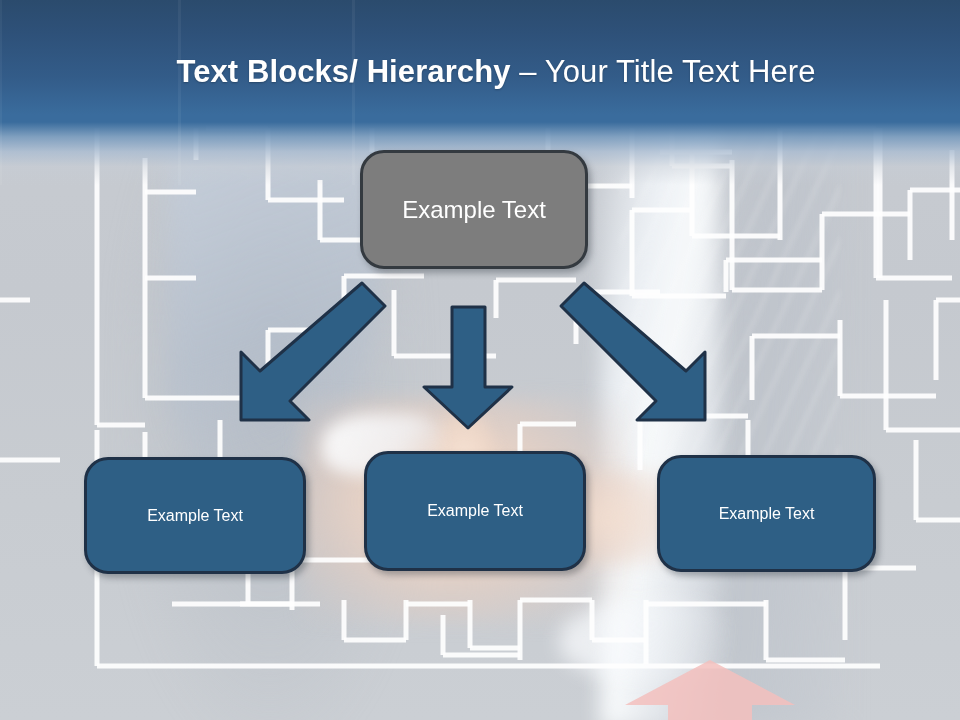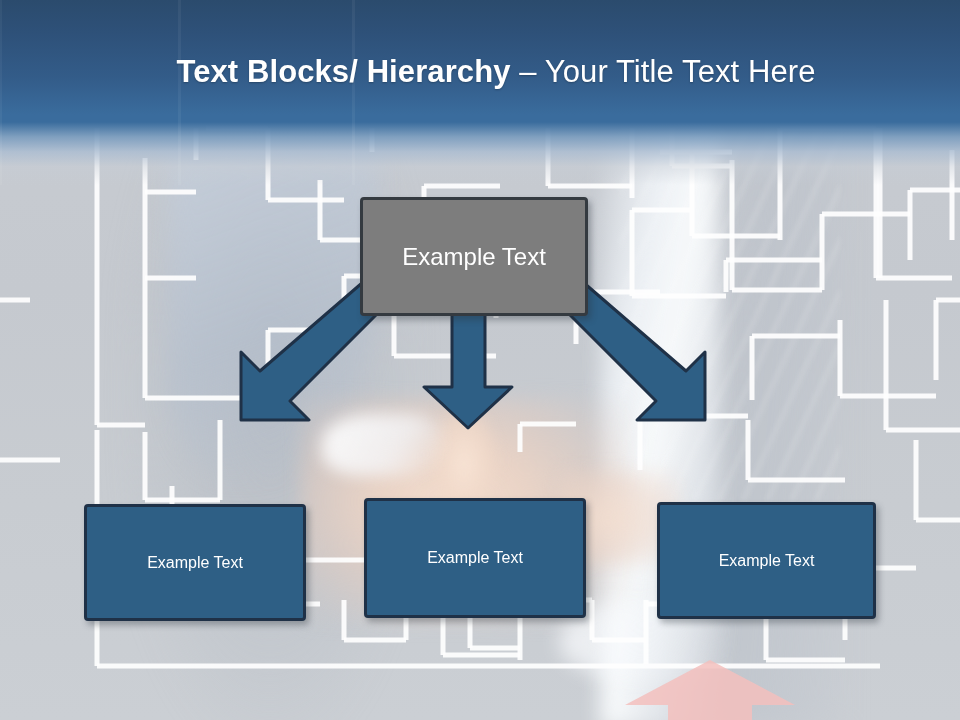--- a/index.html
+++ b/index.html
@@ -223,28 +223,27 @@
     white-space: nowrap;
     text-shadow: 0 1px 2px rgba(0,0,0,0.25);
   }
   .slide-title .t-bold { font-weight: bold; }
   .slide-title .t-reg  { font-weight: normal; }
 
   
   .node {
     position: absolute;
     box-sizing: border-box;
-    border-radius: 4px;
+    border-radius: 24px;
     display: flex;
     align-items: center;
     justify-content: center;
     color: #ffffff;
     text-align: center;
     box-shadow: 3px 4px 6px rgba(40,48,58,0.35);
-    margin-top: 47px;
   }
   .node-top {
     left: 360px;
     top: 150px;
     width: 228px;
     height: 119px;
     background: #7d7d7d;
     border: 3px solid #343a40;
     font-size: 24px;
   }

